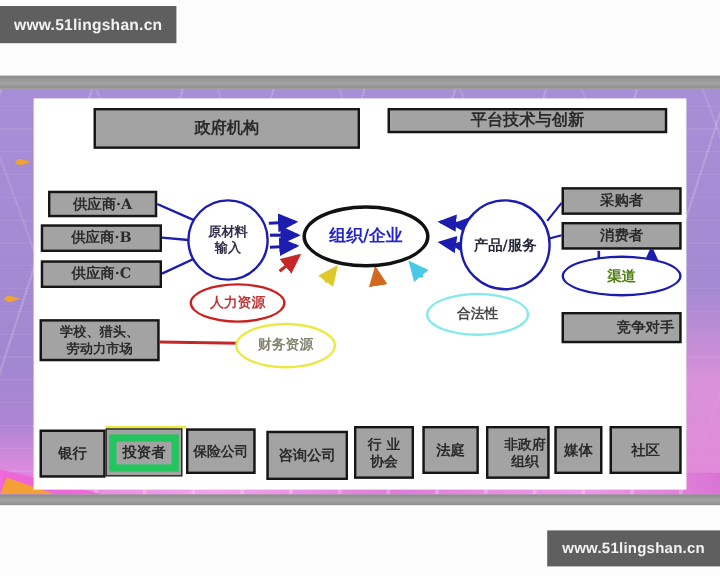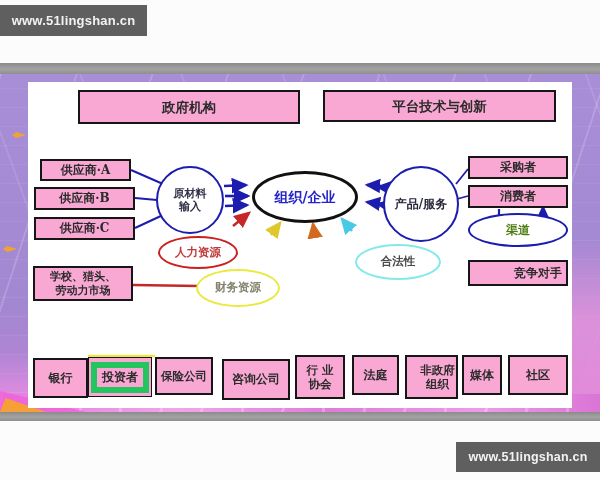--- a/index.html
+++ b/index.html
@@ -32,21 +32,21 @@
     clip-path:polygon(0 100%, 0 30%, 100% 100%); }
   .orangecorner { left:0; top:398px; width:46px; height:14px; z-index:3; background:#f5a623; opacity:.9;
     clip-path:polygon(0 100%, 12% 0, 100% 100%); }
   .pinkright { left:572px; top:238px; width:28px; height:174px; z-index:2;
     background:linear-gradient(180deg, rgba(230,148,220,0) 0%, rgba(230,148,220,.8) 45%, #e088d8 100%); }
   .sparkle { background:#f5a623; z-index:2; clip-path:polygon(0 50%, 30% 0, 100% 50%, 30% 100%); opacity:.9; }
 
   #panel { left:28px; top:82px; width:544px; height:326px; background:#ffffff; z-index:4; }
   #wires { left:0; top:0; width:600px; height:480px; z-index:5; pointer-events:none; }
 
-  .box { position:absolute; background:#f9a8d4; border:2px solid #161616; z-index:6;
+  .box { position:absolute; background:#a3a3a3; border:2px solid #161616; z-index:6;
          display:flex; flex-direction:column; align-items:center; justify-content:center;
          font-weight:bold; color:#2b2b2b; text-align:center; line-height:1.25; }
   .round { position:absolute; background:#fff; border-radius:50%; z-index:6;
            display:flex; flex-direction:column; align-items:center; justify-content:center;
            font-weight:bold; text-align:center; line-height:1.2; }
 </style>
 </head>
 <body>
 
 <div id="stage">
@@ -113,21 +113,21 @@
 
     <path d="M499,223 L499,209" stroke="#1c1cae" stroke-width="2.2" fill="none"></path>
     <path d="M543,217 L543,207" stroke="#1c1cae" stroke-width="2.2" fill="none" marker-end="url(#m-navy)"></path>
 
     <path d="M133,285 L199,286" stroke="#c62828" stroke-width="2.5" fill="none"></path>
 
     <path d="M88,356 L155,356" stroke="#e9e93f" stroke-width="2.6" fill="none"></path>
   </svg>
 
   <div class="box" style="left:78px;top:90px;width:222px;height:34px;font-size:13.5px;">政府机构</div>
-  <div class="box" style="left:323px;top:90px;width:233px;height:32px;font-size:13.5px;">平台技术与创新</div>
+  <div class="box" style="left:323px;top:90px;width:233px;height:21px;font-size:13.5px;">平台技术与创新</div>
 
   <div class="box" style="left:40px;top:159px;width:91px;height:22px;font-size:12px;">供应商·A</div>
   <div class="box" style="left:34px;top:187px;width:101px;height:23px;font-size:12px;">供应商·B</div>
   <div class="box" style="left:34px;top:217px;width:101px;height:23px;font-size:12px;">供应商·C</div>
 
   <div class="box" style="left:33px;top:266px;width:100px;height:35px;font-size:11px;">
     <span>学校、猎头、</span>
     <span>劳动力市场</span>
   </div>
 

